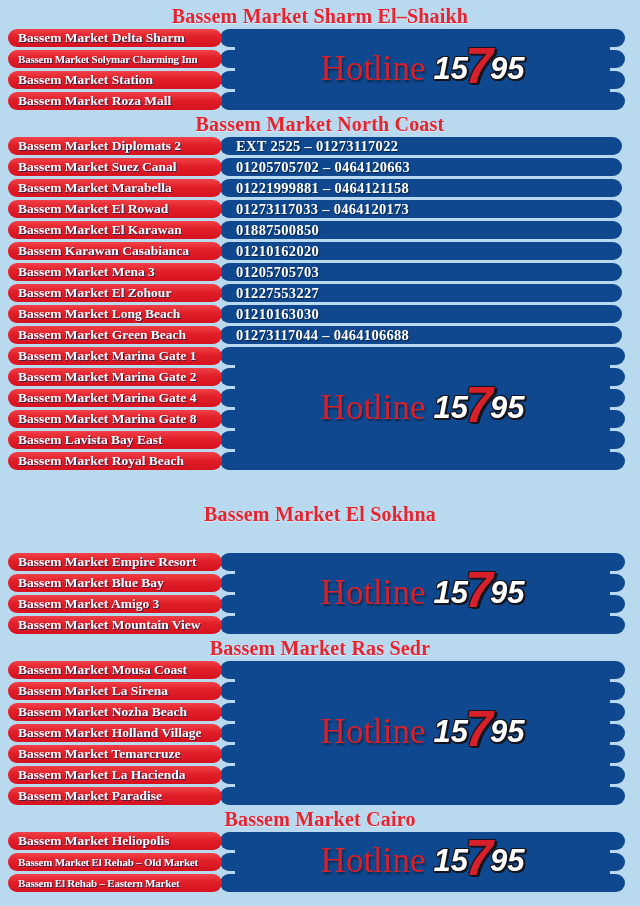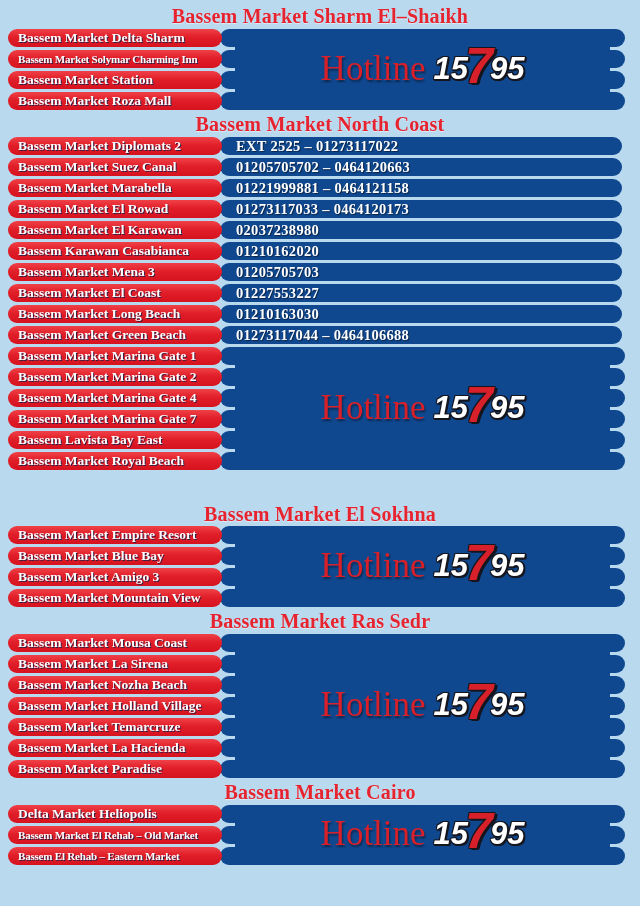--- a/index.html
+++ b/index.html
@@ -12,21 +12,21 @@
   .page{width:640px;height:906px;position:relative;padding-top:3px;box-sizing:border-box;}
   .section-title{
     text-align:center;color:var(--title-red,#e62430);
     font-weight:bold;font-size:20px;line-height:22px;
     margin:2px 0 2px 0;letter-spacing:.2px;
     text-shadow:0 1px 1px rgba(255,255,255,.55);
     white-space:nowrap;
   }
   .section{position:relative;}
   .section-el-sokhna{margin-top:33px;}
-  .section-el-sokhna .section-title{margin-bottom:1px;}
+  .section-el-sokhna .section-title{margin-bottom:28px;}
   .section-ras-sedr .section-title{margin-top:0;}
   .rows{position:relative;}
   .row{position:relative;height:18px;margin-bottom:3px;}
   .pill{
     position:absolute;left:8px;top:0;z-index:2;
     width:214px;height:18px;box-sizing:border-box;
     background:linear-gradient(180deg,#f04148 0%,#e11f29 45%,#d5121e 100%);
     border-radius:9px;
     color:#fff;font-weight:bold;font-size:13.5px;line-height:18px;
     padding:0 6px 0 10px;
@@ -117,32 +117,32 @@
         <div class="row">
           <span class="pill">Bassem Market Marabella</span>
           <div class="phone-bar">01221999881 – 0464121158</div>
         </div>
         <div class="row">
           <span class="pill">Bassem Market El Rowad</span>
           <div class="phone-bar">01273117033 – 0464120173</div>
         </div>
         <div class="row">
           <span class="pill">Bassem Market El Karawan</span>
-          <div class="phone-bar">02037238980</div>
+          <div class="phone-bar">01887500850</div>
         </div>
         <div class="row">
           <span class="pill">Bassem Karawan Casabianca</span>
           <div class="phone-bar">01210162020</div>
         </div>
         <div class="row">
           <span class="pill">Bassem Market Mena 3</span>
           <div class="phone-bar">01205705703</div>
         </div>
         <div class="row">
-          <span class="pill">Bassem Market El Coast</span>
+          <span class="pill">Bassem Market El Zohour</span>
           <div class="phone-bar">01227553227</div>
         </div>
         <div class="row">
           <span class="pill">Bassem Market Long Beach</span>
           <div class="phone-bar">01210163030</div>
         </div>
         <div class="row">
           <span class="pill">Bassem Market Green Beach</span>
           <div class="phone-bar">01273117044 – 0464106688</div>
         </div>
@@ -168,21 +168,21 @@
         <div class="row">
           <span class="pill">Bassem Market Marina Gate 1</span>
         </div>
         <div class="row">
           <span class="pill">Bassem Market Marina Gate 2</span>
         </div>
         <div class="row">
           <span class="pill">Bassem Market Marina Gate 4</span>
         </div>
         <div class="row">
-          <span class="pill">Bassem Market Marina Gate 7</span>
+          <span class="pill">Bassem Market Marina Gate 8</span>
         </div>
         <div class="row">
           <span class="pill">Bassem Lavista Bay East</span>
         </div>
         <div class="row">
           <span class="pill">Bassem Market Royal Beach</span>
         </div>
       </div>
     </section>
     <section class="section section-el-sokhna">
@@ -272,21 +272,21 @@
           <div class="hlogo">
             <span class="hl-word">Hotline</span>
             <span class="hl-digits">
               <span>15</span>
               <span class="hl-seven">7</span>
               <span>95</span>
             </span>
           </div>
         </div>
         <div class="row">
-          <span class="pill">Delta Market Heliopolis</span>
+          <span class="pill">Bassem Market Heliopolis</span>
         </div>
         <div class="row">
           <span class="pill condensed">Bassem Market El Rehab – Old Market</span>
         </div>
         <div class="row">
           <span class="pill condensed">Bassem El Rehab – Eastern Market</span>
         </div>
       </div>
     </section>
   </div>

